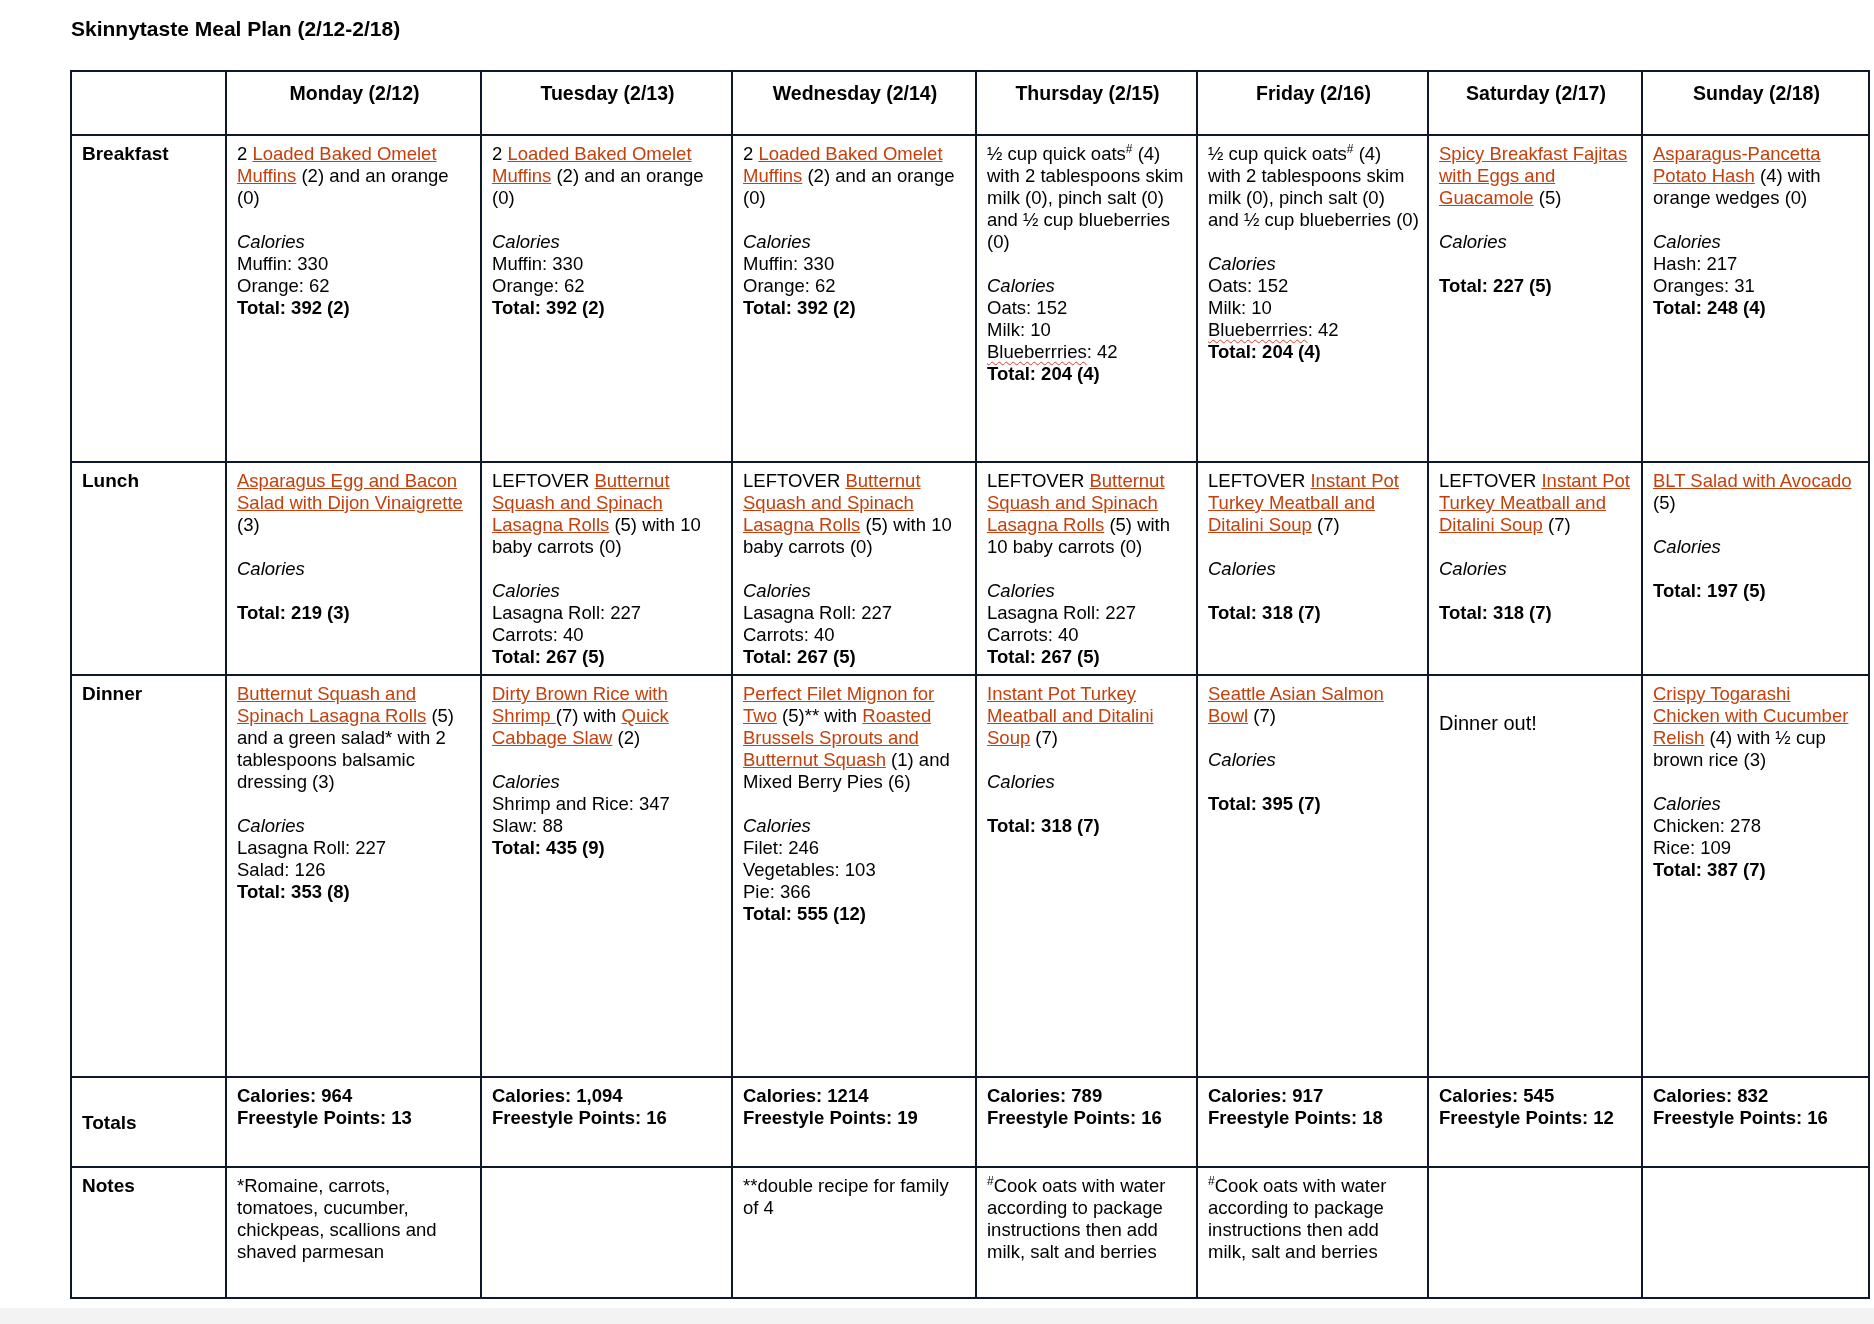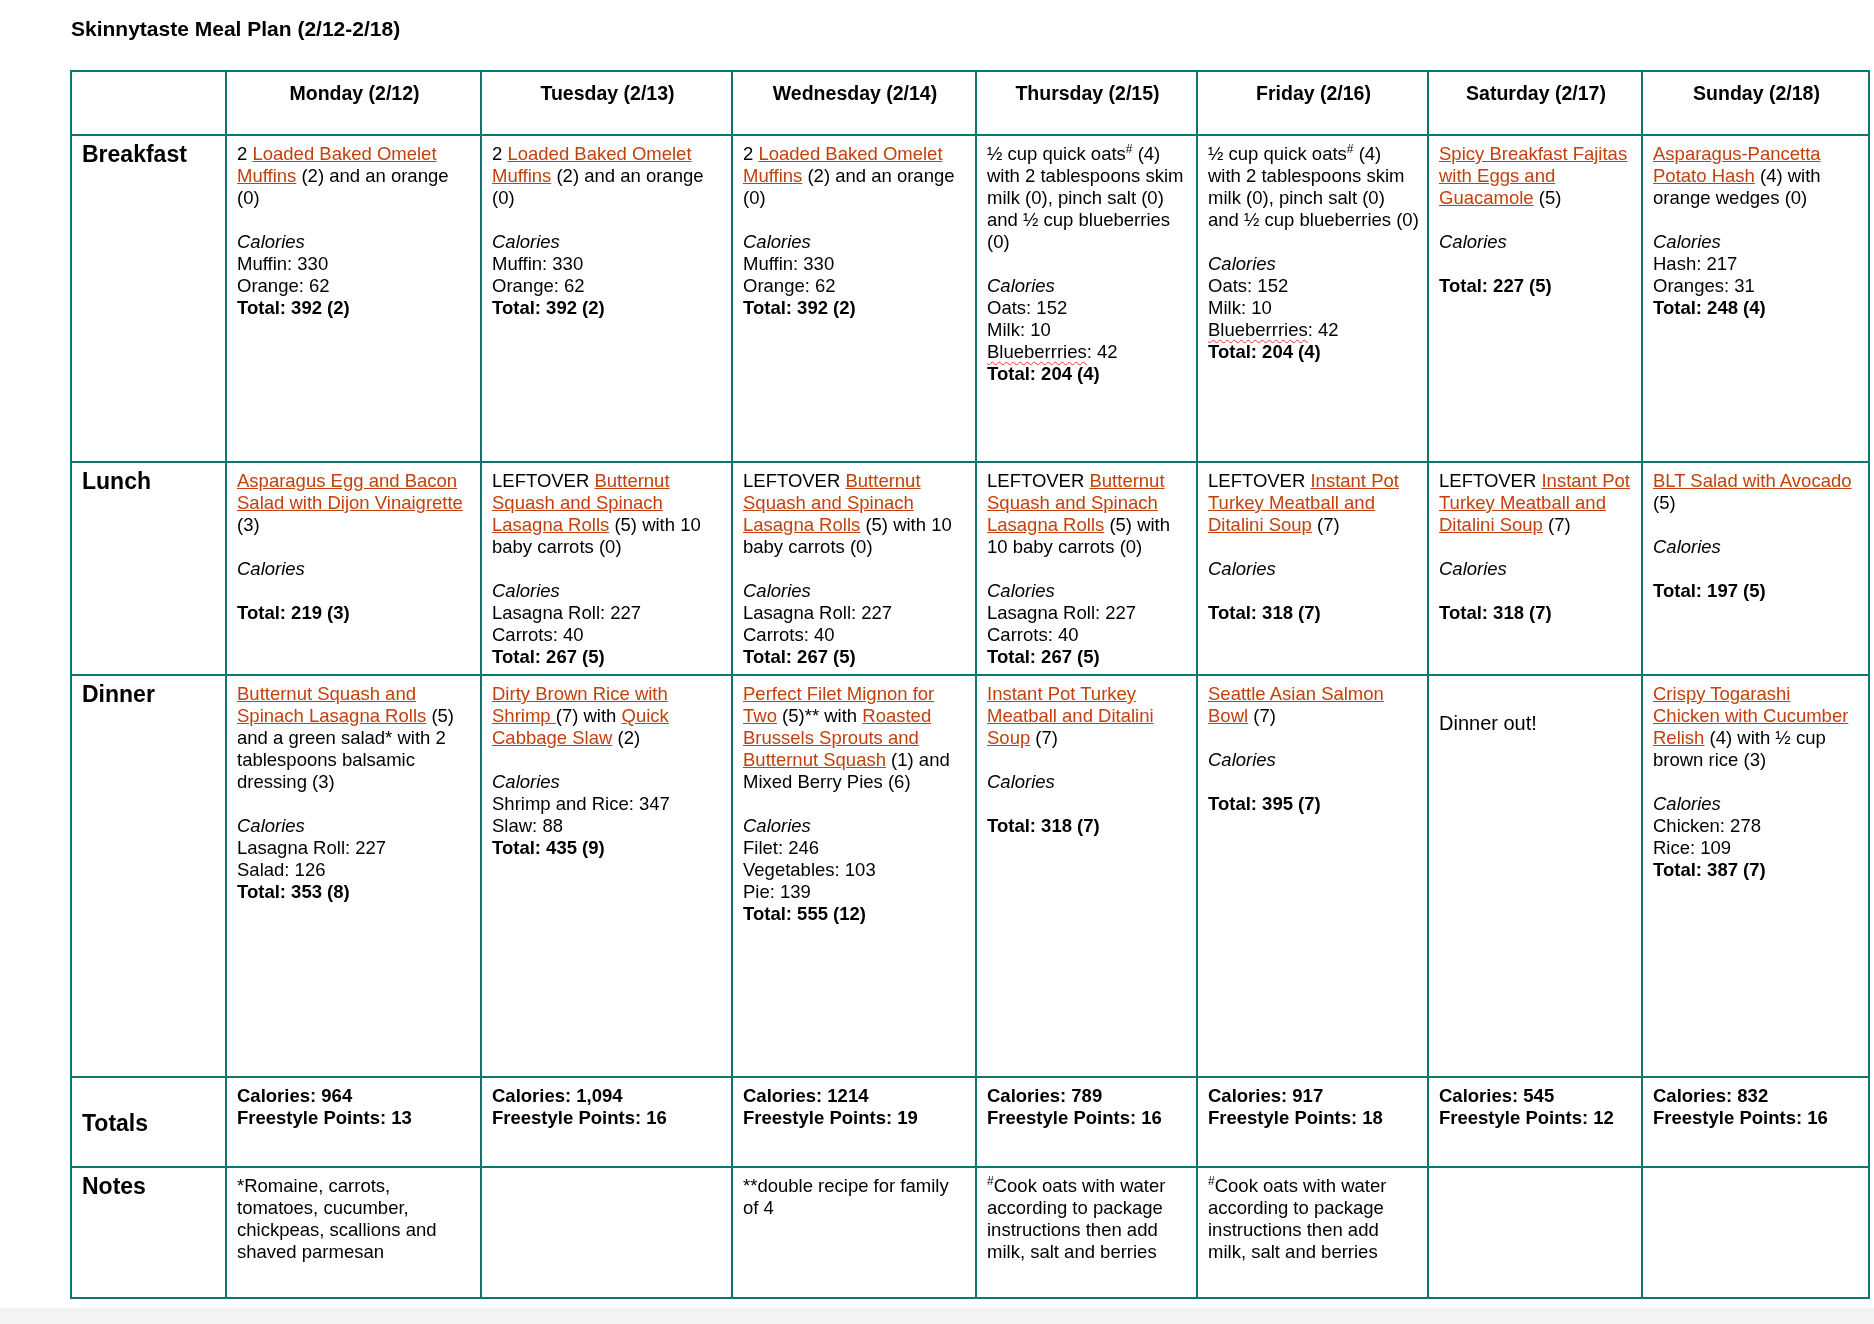--- a/index.html
+++ b/index.html
@@ -10,27 +10,27 @@
   }
   .page-title{
     position:absolute;left:71px;top:16px;
     font-size:21px;font-weight:bold;line-height:26px;
   }
   table.meal-plan{
     position:absolute;left:70px;top:70px;width:1798px;
     border-collapse:collapse;table-layout:fixed;
   }
   th,td{
-    border:2px solid #0f766e;vertical-align:top;
+    border:2px solid #0f172a;vertical-align:top;
     padding:7px 8px 6px 10px;
     font-size:18.5px;line-height:22px;text-align:left;
     overflow:hidden;word-wrap:break-word;
   }
   th{font-weight:bold;text-align:center;font-size:19.5px;padding-top:10px}
-  td.row-label{font-weight:bold;font-size:23px}
+  td.row-label{font-weight:bold;font-size:19px}
   tr.totals-row td.row-label{vertical-align:middle}
   .desc{}
   .pad-top{margin-top:29px;font-size:20px}
   .gap{height:22px}
   .cal-heading{font-style:italic}
   .cal-line{}
   .total-line{font-weight:bold}
   .totals-line{font-weight:bold}
   a.rlink{color:#c2410c;cursor:pointer}
   .misspelled{
@@ -206,21 +206,21 @@
           <div class="cal-line"><span>Shrimp and Rice: 347</span></div>
           <div class="cal-line"><span>Slaw: 88</span></div>
           <div class="total-line">Total: 435 (9)</div>
         </td>
       <td>
           <div class="desc"><a href="#" class="rlink">Perfect Filet Mignon for Two</a><span> (5)** with </span><a href="#" class="rlink">Roasted Brussels Sprouts and Butternut Squash</a><span> (1) and Mixed Berry Pies (6)</span></div>
           <div class="gap"></div>
           <div class="cal-heading">Calories</div>
           <div class="cal-line"><span>Filet: 246</span></div>
           <div class="cal-line"><span>Vegetables: 103</span></div>
-          <div class="cal-line"><span>Pie: 139</span></div>
+          <div class="cal-line"><span>Pie: 366</span></div>
           <div class="total-line">Total: 555 (12)</div>
         </td>
       <td>
           <div class="desc"><a href="#" class="rlink">Instant Pot Turkey Meatball and Ditalini Soup</a><span> (7)</span></div>
           <div class="gap"></div>
           <div class="cal-heading">Calories</div>
           <div class="gap"></div>
           <div class="total-line">Total: 318 (7)</div>
         </td>
       <td>

